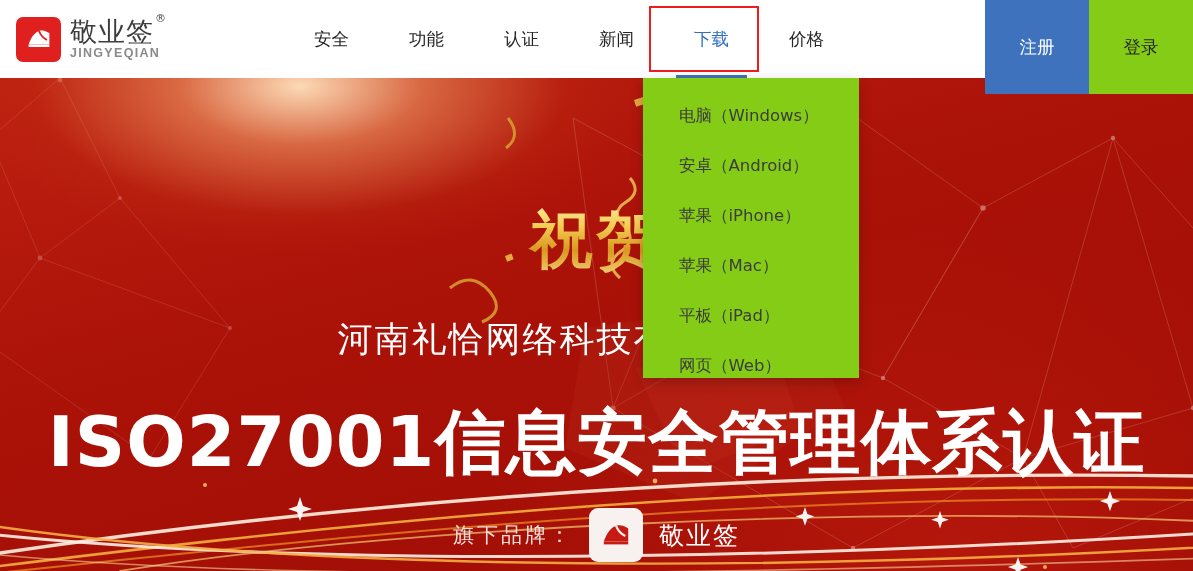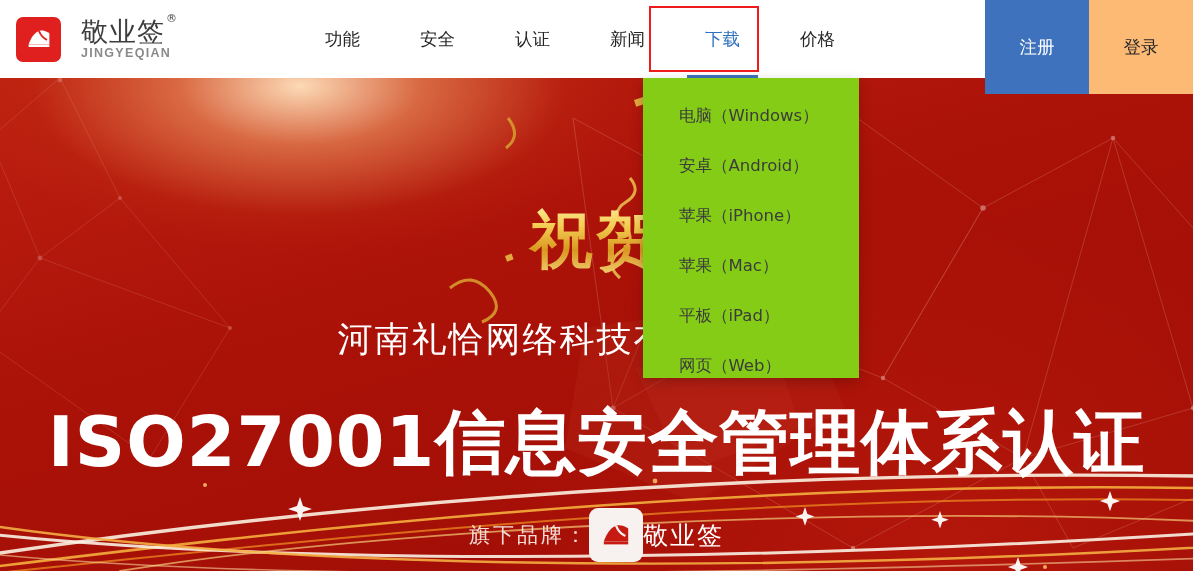--- a/index.html
+++ b/index.html
@@ -13,21 +13,21 @@
   
   .header {
     position: absolute; top: 0; left: 0;
     width: 1193px; height: 78px;
     background: #ffffff;
     display: flex; align-items: stretch;
     z-index: 40;
   }
   .logo-wrap {
     display: flex; align-items: center;
-    padding-left: 16px; gap: 20px;
+    padding-left: 16px; gap: 9px;
     height: 78px;
   }
   .logo-mark {
     width: 45px; height: 45px; border-radius: 7px;
     background: #e01f1f;
     display: flex; align-items: center; justify-content: center;
     flex: 0 0 auto;
   }
   .logo-mark svg { display:block; }
   .logo-texts { display: flex; flex-direction: column; justify-content: center; }
@@ -71,21 +71,21 @@
   }
 
   .header-spacer { flex: 1 1 auto; }
   .btn-register, .btn-login {
     width: 104px; height: 94px;
     display: flex; align-items: center; justify-content: center;
     font-size: 17.5px; cursor: pointer;
     font-family: "DejaVu Sans", sans-serif;
   }
   .btn-register { background: #3e72bd; color: #fff; }
-  .btn-login { background: #fdba74; color: #262626; }
+  .btn-login { background: #84cc16; color: #262626; }
 
   
   .dropdown {
     position: absolute;
     left: 643px; top: 78px;
     width: 216px; height: 300px;
     background: #84cc16;
     box-shadow: 0 4px 12px rgba(0,0,0,0.22);
     z-index: 50;
     padding-top: 13px;
@@ -147,21 +147,21 @@
   .headline {
     position: absolute; top: 318px; left: 0; width: 1193px;
     text-align: center;
     font-size: 70px; font-weight: bold; color: #ffffff;
     letter-spacing: 1px;
     font-family: "DejaVu Sans", sans-serif;
     z-index: 5;
   }
   .brandrow {
     position: absolute; top: 430px; left: 0; width: 1193px;
-    display: flex; align-items: center; justify-content: center; gap: 0;
+    display: flex; align-items: center; justify-content: center; gap: 16px;
     z-index: 5;
   }
   .brand-label {
     font-size: 21px; color: #f3ded8; letter-spacing: 3px;
     font-family: "DejaVu Sans", sans-serif;
   }
   .brand-mark {
     width: 54px; height: 54px; border-radius: 9px; background: #f7f1ef;
     display: flex; align-items: center; justify-content: center;
   }
@@ -306,22 +306,22 @@
           <path d="M20 6 C22 11 25 15 30 17" fill="none" stroke="#e01f1f" stroke-width="2.4"></path>
         </svg>
       </span>
       <span class="logo-texts">
         <span class="logo-cn"><span>敬业签</span><span class="logo-reg">®</span></span>
         <span class="logo-en">JINGYEQIAN</span>
       </span>
     </div>
 
     <nav class="nav">
+      <div class="nav-item">安全</div>
       <div class="nav-item">功能</div>
-      <div class="nav-item">安全</div>
       <div class="nav-item">认证</div>
       <div class="nav-item">新闻</div>
       <div class="nav-item active">下载</div>
       <div class="nav-item">价格</div>
     </nav>
 
     <div class="header-spacer"></div>
 
     <div class="btn-register">注册</div>
     <div class="btn-login">登录</div>

